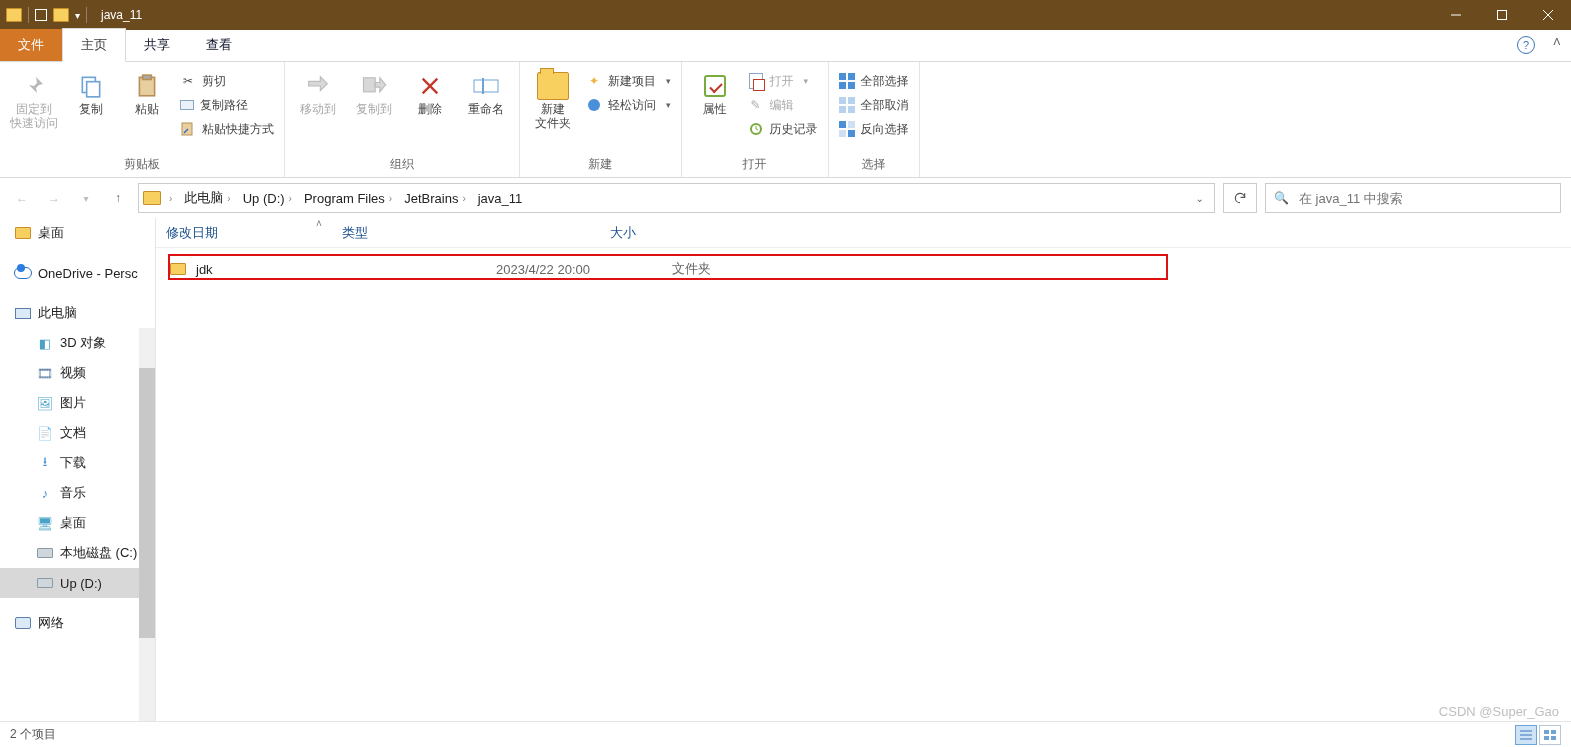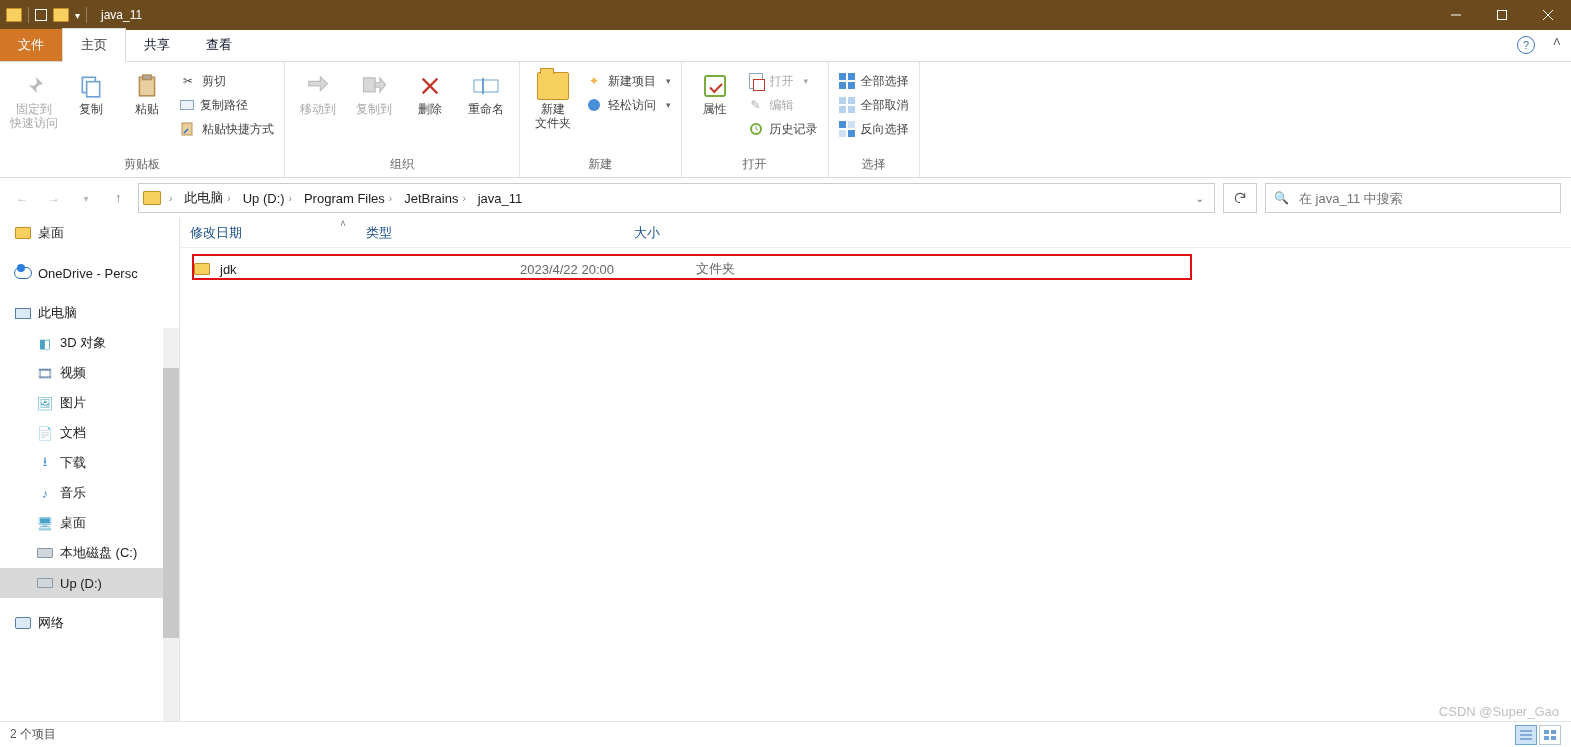--- a/index.html
+++ b/index.html
@@ -52,21 +52,21 @@
   .addrbox { flex: 1; height: 30px; border: 1px solid #ccc; display: flex; align-items: center; padding: 0 4px; gap: 4px; }
   .addrbox .folder-sm { width: 18px; height: 14px; background:#f8d060;border:1px solid #c88e2a;border-radius:1px; }
   .crumb  { display:flex;align-items:center;gap:4px;padding:0 4px;color:#222;font-size:13px;}
   .crumb .chev { color:#888;font-size:10px;}
   .refreshbox{width:34px;height:30px;border:1px solid #ccc;display:flex;align-items:center;justify-content:center;}
   .searchbox{ width:296px;height:30px;border:1px solid #ccc;display:flex;align-items:center;padding:0 8px;gap:8px;color:#888;}
   .searchbox input{border:none;outline:none;flex:1;font-size:13px;color:#888;}
 
   
   .body { position: absolute; top: 218px; bottom: 26px; left: 0; right: 0; display: flex; }
-  .tree { width: 180px; border-right: 1px solid #e4e4e4; overflow: hidden; position: relative; }
+  .tree { width: 156px; border-right: 1px solid #e4e4e4; overflow: hidden; position: relative; }
   .tree-scroll { position:absolute; right:0; top:110px; width:16px; height:440px; background:#f0f0f0;}
   .tree-thumb { position:absolute; right:0; top:150px; width:16px; height:270px; background:#c8c8c8;}
   .tnode { display:flex; align-items:center; gap:6px; height:30px; padding-left:14px; font-size:13px; color:#222;}
   .tnode.l2 { padding-left:36px; }
   .tnode .tico{ width:18px;height:16px;display:flex;align-items:center;justify-content:center;}
   .tnode.sel { background:#d8d8d8; }
   .folder-tiny{width:16px;height:12px;background:#f8d060;border:1px solid #c88e2a;border-radius:1px;}
   .drive-ico{width:16px;height:10px;background:#d0d7dc;border:1px solid #8a9aa6;border-radius:1px;}
   .cloud-ico{width:18px;height:12px;border-radius:6px;background:#fff;border:1px solid #2a6fbf;position:relative;}
   .cloud-ico::before{content:"";position:absolute;left:2px;top:-4px;width:8px;height:8px;border-radius:50%;background:#2b7de1;}

